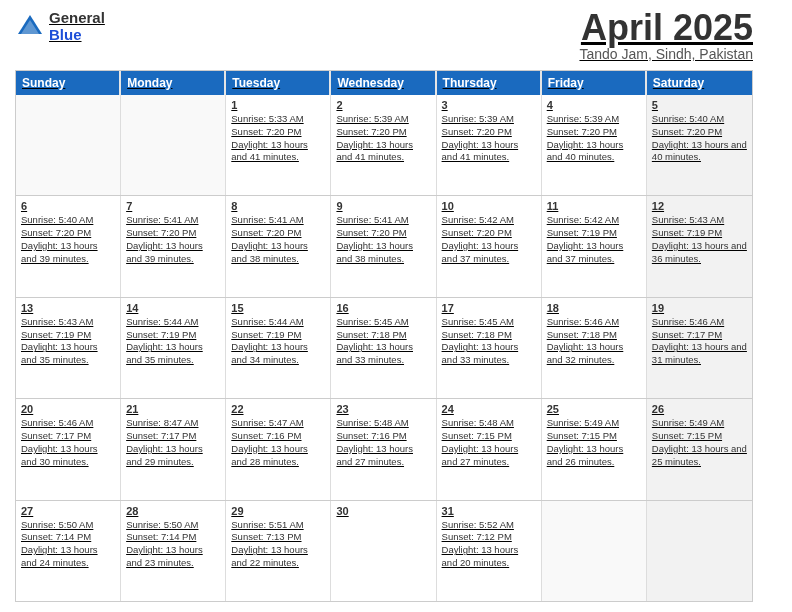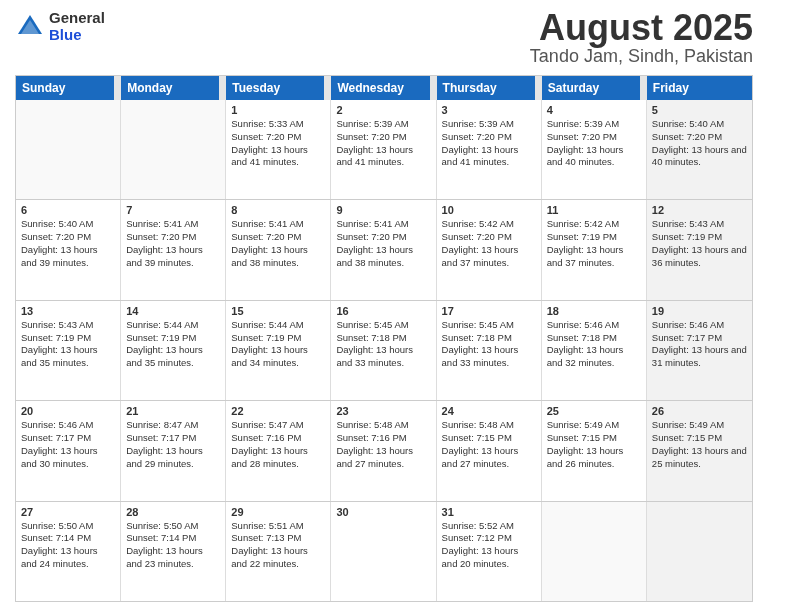--- a/index.html
+++ b/index.html
@@ -9,20 +9,21 @@
       width: 792px;
       height: 612px;
       overflow: hidden;
     }
     .page {
       width: 768px;
       height: 612px;
       padding: 10px 15px;
       display: flex;
       flex-direction: column;
+      text-decoration: underline;
     }
     .header {
       display: flex;
       justify-content: space-between;
       align-items: flex-start;
       margin-bottom: 8px;
     }
     .logo {
       display: flex;
       align-items: center;
@@ -50,40 +51,40 @@
     .title-block {
       text-align: right;
     }
     .title-month {
       font-size: 36px;
       font-weight: bold;
       color: #333;
       line-height: 1;
     }
     .title-location {
-      font-size: 18px;
+      font-size: 14px;
       color: #555;
     }
     .calendar {
       flex: 1;
       display: flex;
       flex-direction: column;
       border: 1px solid #ccc;
     }
     .cal-header {
       display: grid;
       grid-template-columns: repeat(7, 1fr);
       background: #1a6abf;
     }
     .cal-header-cell {
       color: #fff;
       font-size: 12px;
       font-weight: bold;
       padding: 5px 6px;
-      border-right: 7px solid #e5e5e5;
+      border-right: 2px solid #e5e5e5;
       text-align: left;
     }
     .cal-header-cell:last-child { border-right: none; }
     .cal-body {
       display: flex;
       flex-direction: column;
       flex: 1;
     }
     .cal-row {
       display: grid;
@@ -125,34 +126,34 @@
       <svg class="logo-icon" viewBox="0 0 30 30">
         <polygon points="15,3 27,22 3,22" fill="#1a6abf"></polygon>
         <polygon points="15,8 24,22 6,22" fill="#fff" opacity="0.3"></polygon>
       </svg>
       <div class="logo-text">
         <span class="logo-general">General</span>
         <span class="logo-blue">Blue</span>
       </div>
     </div>
     <div class="title-block">
-      <div class="title-month">August 2025</div>
+      <div class="title-month">April 2025</div>
       <div class="title-location">Tando Jam, Sindh, Pakistan</div>
     </div>
   </div>
 
   <div class="calendar">
     <div class="cal-header">
     <div class="cal-header-cell">Sunday</div>
         <div class="cal-header-cell">Monday</div>
         <div class="cal-header-cell">Tuesday</div>
         <div class="cal-header-cell">Wednesday</div>
         <div class="cal-header-cell">Thursday</div>
+        <div class="cal-header-cell">Friday</div>
         <div class="cal-header-cell">Saturday</div>
-        <div class="cal-header-cell">Friday</div>
       </div>
     <div class="cal-body">
     <div class="cal-row">
           <div class="cal-cell empty"></div>
           <div class="cal-cell empty"></div>
           <div class="cal-cell">
             <div class="day-num">1</div>
             <div class="day-detail">Sunrise: 5:33 AM
 Sunset: 7:20 PM
 Daylight: 13 hours

